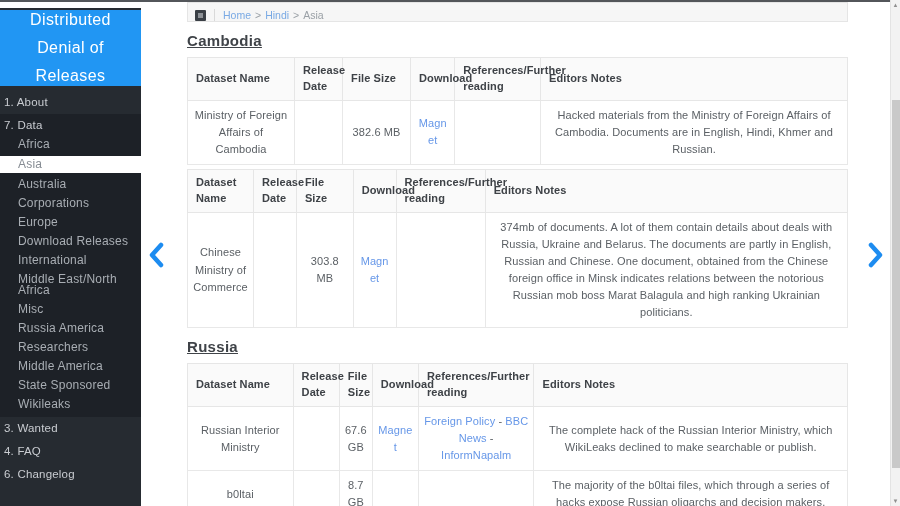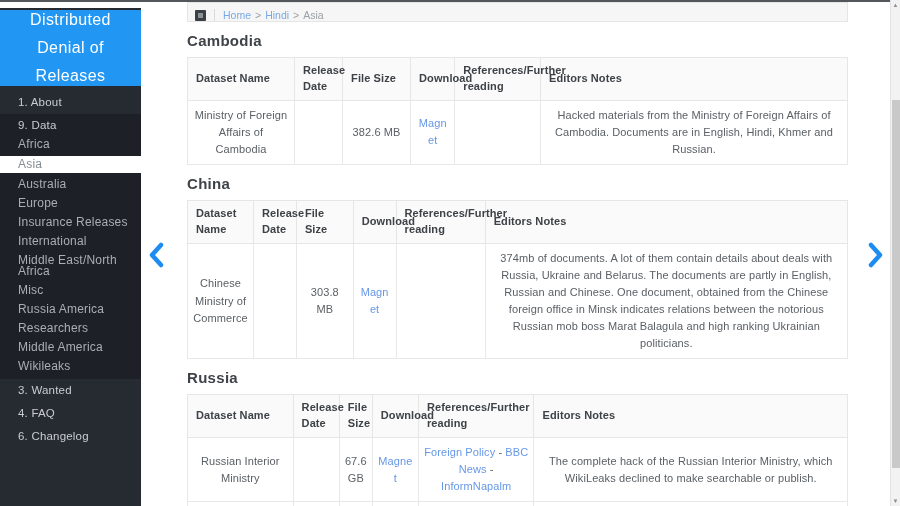--- a/index.html
+++ b/index.html
@@ -21,21 +21,21 @@
     background: #262b31; z-index: 5;
   }
   .sidebar-header {
     margin-top: 2px; height: 76px; background: #2196f3;
     color: #fff; display: flex; flex-direction: column; justify-content: center;
     text-align: center; font-size: 16px; letter-spacing: 0.4px; line-height: 28px;
     font-weight: 400;
   }
   .sidebar-nav { padding-top: 5px; }
   .nav-top {
-    padding: 5px 0 5px 18px; font-size: 11.5px; color: #c9ccd1;
+    padding: 5px 0 5px 4px; font-size: 11.5px; color: #c9ccd1;
     line-height: 13px; cursor: pointer; letter-spacing: 0.2px;
   }
   .nav-group { background: #1d2127; padding-bottom: 5px; }
   .nav-group .nav-top { background: transparent; }
   .nav-sub {
     padding: 2px 0 2px 18px; font-size: 12px; color: #a9aeb4;
     line-height: 11px; cursor: pointer; letter-spacing: 0.2px;
   }
   .nav-sub + .nav-sub { margin-top: 4px; }
   .nav-sub.selected {
@@ -56,21 +56,21 @@
     display: inline-flex; align-items: center; justify-content: center;
     margin-right: 8px; cursor: pointer;
   }
   .bc-icon-inner { width: 5px; height: 5px; background: #8d9196; }
   .bc-sep-line { width: 1px; height: 12px; background: #d9d9d9; margin-right: 8px; }
   .bc-link { color: #79a9e4; text-decoration: none; cursor: pointer; }
   .bc-gt { margin: 0 4px; color: #9aa0a6; }
   
   .section-heading {
     font-size: 15px; font-weight: 600; color: #3f4348;
-    letter-spacing: 0.3px; margin: 10px 0 8px;
+    letter-spacing: 0.3px; margin: 10px 0 8px; text-decoration: underline;
   }
   table.data-table {
     width: 100%; border-collapse: collapse; table-layout: fixed;
     font-size: 11px; margin-bottom: 4px; border-radius: 11px;
   }
   .data-table th {
     text-align: left; font-weight: bold; color: #3e4247;
     padding: 5px 8px; border: 1px solid #e6e6e6; background: #fafafa;
     line-height: 1.45; letter-spacing: 0.1px;
   }
@@ -109,32 +109,34 @@
 <div class="topline"></div>
 
 <aside class="sidebar">
   <div class="sidebar-header">
     <div>Distributed</div>
     <div>Denial of Releases</div>
   </div>
   <nav class="sidebar-nav">
       <div class="nav-top">1. About</div>
       <div class="nav-group">
-        <div class="nav-top">9. Data</div>
+        <div class="nav-top">7. Data</div>
         <div class="nav-sub">Africa</div>
         <div class="nav-sub selected">Asia</div>
         <div class="nav-sub">Australia</div>
+        <div class="nav-sub">Corporations</div>
         <div class="nav-sub">Europe</div>
-        <div class="nav-sub">Insurance Releases</div>
+        <div class="nav-sub">Download Releases</div>
         <div class="nav-sub">International</div>
         <div class="nav-sub">Middle East/North Africa</div>
         <div class="nav-sub">Misc</div>
         <div class="nav-sub">Russia America</div>
         <div class="nav-sub">Researchers</div>
         <div class="nav-sub">Middle America</div>
+        <div class="nav-sub">State Sponsored</div>
         <div class="nav-sub">Wikileaks</div>
       </div>
       <div class="nav-top">3. Wanted</div>
       <div class="nav-top">4. FAQ</div>
       <div class="nav-top">6. Changelog</div>
     </nav>
 </aside>
 
 <main class="main">
   <div class="breadcrumb-bar">
@@ -176,21 +178,20 @@
               <td></td>
               <td>382.6 MB</td>
               <td><a class="tbl-link">Magnet</a></td>
               <td></td>
               <td>Hacked materials from the Ministry of Foreign Affairs of Cambodia. Documents are in English, Hindi, Khmer and Russian.</td>
             </tr>
           </tbody>
         </table>
       </div>
       <div>
-        <div class="section-heading">China</div>
         <table class="data-table">
           <colgroup>
             <col style="width: 10%;">
             <col style="width: 6.5%;">
             <col style="width: 8.6%;">
             <col style="width: 6.5%;">
             <col style="width: 13.5%;">
             <col style="width: 54.9%;">
           </colgroup>
           <thead>

